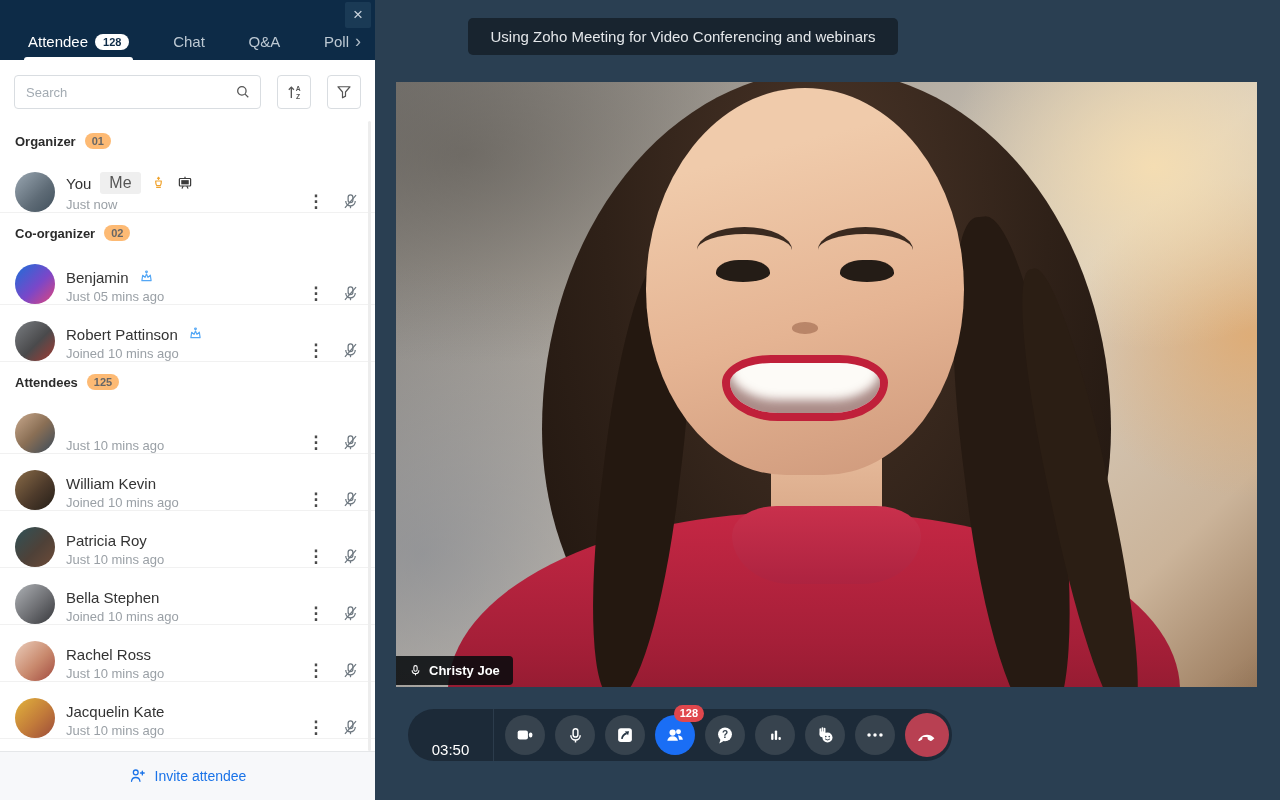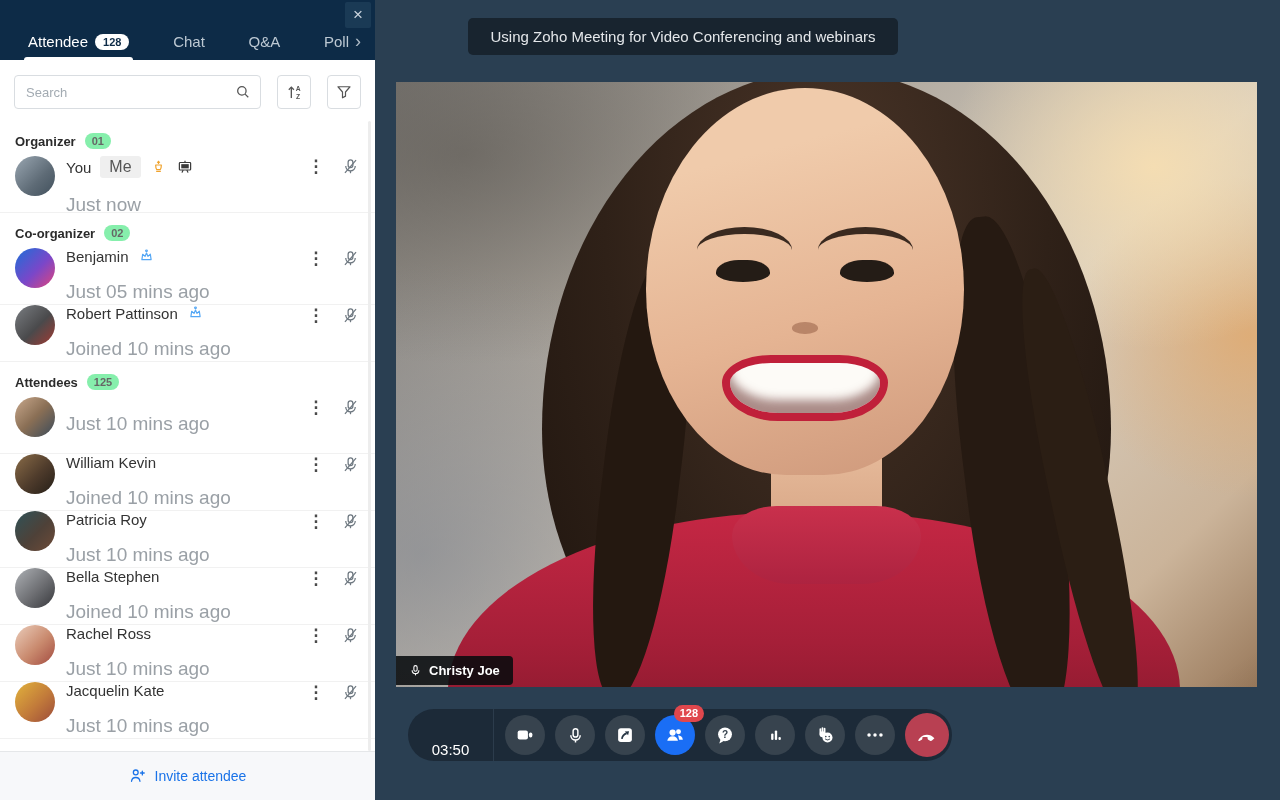--- a/index.html
+++ b/index.html
@@ -23,37 +23,37 @@
   .search-row { display:flex; gap:16px; padding:15px 14px 12px; flex:0 0 auto; }
   .search-box { flex:1; position:relative; }
   .search-box input { width:100%; height:34px; border:1px solid #D9DDE1; border-radius:4px; padding:0 34px 0 11px; font-size:13px; color:#333; outline:none; }
   .search-box input::placeholder { color:#A3ABB2; }
   .search-box .mag { position:absolute; right:9px; top:8px; }
   .sq-btn { width:34px; height:34px; border:1px solid #D9DDE1; border-radius:4px; background:#fff; display:flex; align-items:center; justify-content:center; }
 
   .plist { flex:1 1 auto; overflow:hidden; position:relative; }
   .scroll-track { position:absolute; right:4px; top:0; bottom:0; width:3px; background:#EDEDED; border-radius:2px; }
   .sec-label { display:flex; align-items:center; gap:9px; padding:12px 15px 7px; font-size:13px; font-weight:bold; color:#2B2B2B; }
-  .sec-count { background:#86efac; color:#666; font-size:11px; font-weight:bold; border-radius:9px; padding:2px 7px; }
-  .row { display:flex; align-items:flex-start; height:57px; padding:0 15px; border-bottom:1px solid #F1F1F1; }
+  .sec-count { background:#fdba74; color:#666; font-size:11px; font-weight:bold; border-radius:9px; padding:2px 7px; }
+  .row { display:flex; align-items:flex-end; height:57px; padding:0 15px; border-bottom:1px solid #F1F1F1; }
   .avatar { width:40px; height:40px; border-radius:50%; flex:0 0 auto; }
   .av-you       { background:linear-gradient(135deg,#9AA7B2,#5E6B76 60%,#41505C); }
   .av-benjamin  { background:linear-gradient(135deg,#1B6FD8,#7A47C9 55%,#E0457B); }
   .av-robert    { background:linear-gradient(135deg,#7A7E82,#4A4A4C 55%,#A23A32); }
   .av-michelle  { background:linear-gradient(135deg,#C9A98D,#8A6F55 50%,#3A4A5A); }
   .av-william   { background:linear-gradient(135deg,#8A6C48,#4E3B2B 55%,#241E18); }
   .av-patricia  { background:linear-gradient(135deg,#2F5258,#4E4138 55%,#6E4B38); }
   .av-bella     { background:linear-gradient(135deg,#AEB2B6,#6E6F73 55%,#36383C); }
   .av-rachel    { background:linear-gradient(135deg,#EBCDBB,#C98A6E 55%,#A24A3F); }
   .av-jacquelin { background:linear-gradient(135deg,#E2B33C,#C27B3A 55%,#9C4B3A); }
   .pinfo { margin-left:11px; flex:1 1 auto; min-width:0; }
   .nameline { display:flex; align-items:center; gap:9px; }
   .pname { font-size:15px; color:#333; }
   .me-badge { background:#EFEFEF; color:#555; font-size:16px; padding:2px 9px; border-radius:3px; }
-  .psub { font-size:19px; color:#9AA0A6; margin-top:16px; }
+  .psub { font-size:13px; color:#9AA0A6; margin-top:3px; }
   .pactions { display:flex; align-items:center; gap:16px; flex:0 0 auto; }
   .dots-btn { background:none; border:none; font-size:17px; font-weight:bold; color:#4A4A4A; width:18px; }
   .mic-btn { background:none; border:none; }
 
   .side-footer { flex:0 0 49px; background:#F7F8FA; border-top:1px solid #E5E7E9; display:flex; align-items:center; justify-content:center; }
   .invite-btn { background:none; border:none; color:#1A73E8; font-size:14px; display:flex; align-items:center; gap:8px; }
 
   
   .main { position:absolute; left:375px; top:0; width:905px; height:800px; background:#2A3F52; }
   .banner { position:absolute; left:93px; top:18px; width:430px; height:37px; background:#18242F; border-radius:5px; display:flex; align-items:center; justify-content:center; color:#E4E7EA; font-size:15px; }

